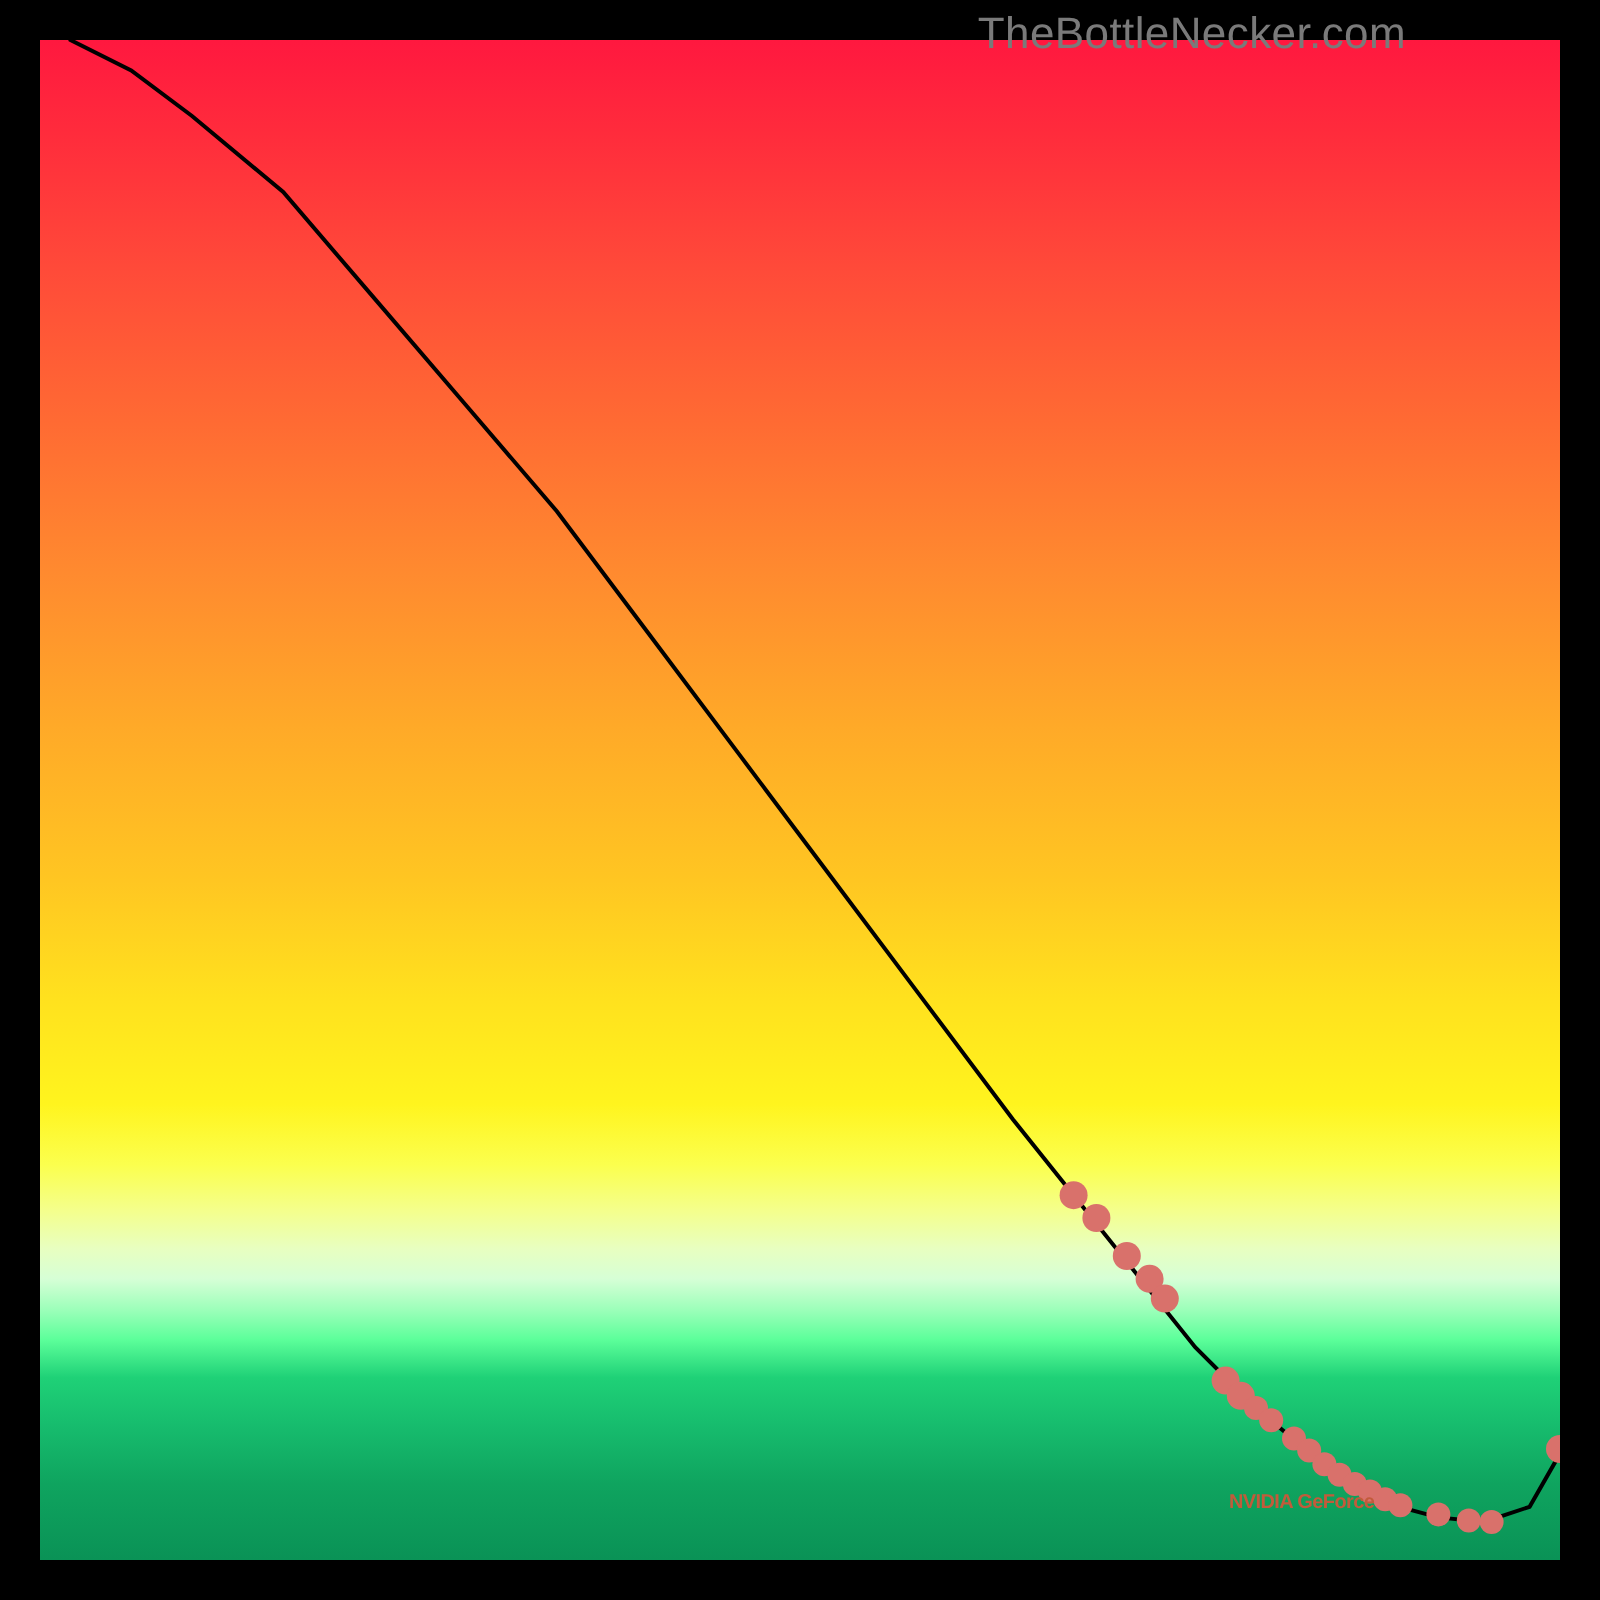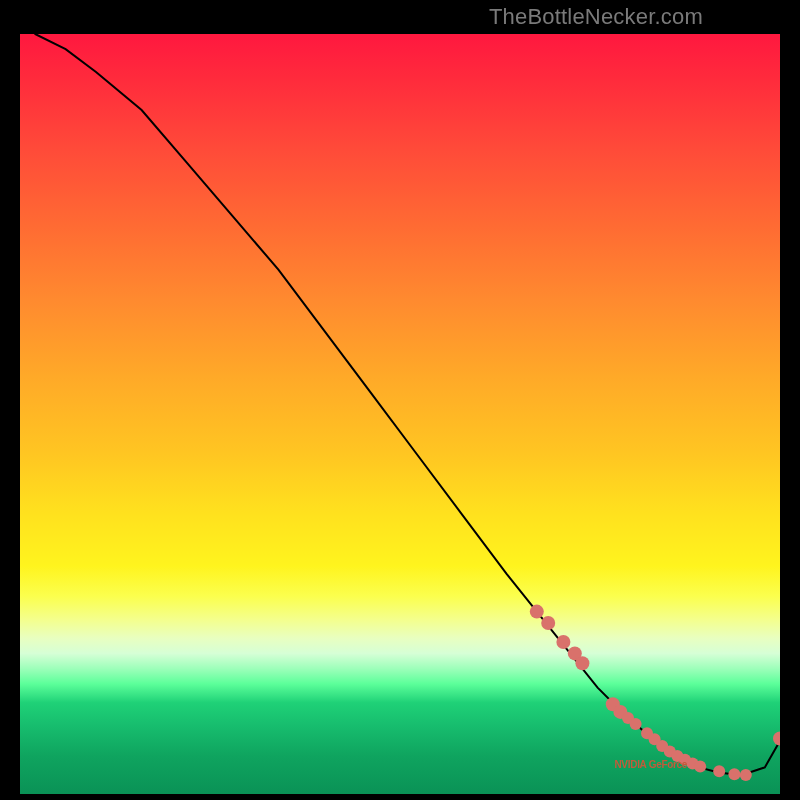--- a/index.html
+++ b/index.html
@@ -48,21 +48,20 @@
       #f4ff8c 77%,
       #e8ffc0 79.5%,
       #d6ffd6 81.5%,
       #9dffba 83.5%,
       #5cff9a 85.5%,
       #1fd177 88%,
       #17bd6e 91%,
       #0fa45f 95%,
       #0a9256 100%
     );
-    margin-top: 14px;
   }
   svg.overlay {
     position: absolute;
     left: 0;
     top: 0;
     width: 760px;
     height: 760px;
     z-index: 3;
   }
   .curve {

